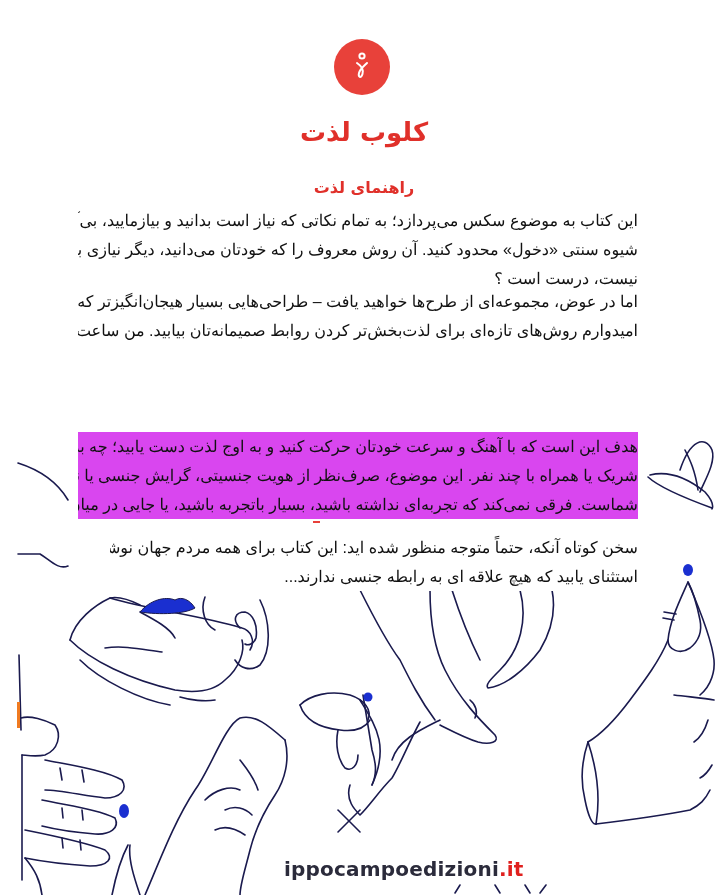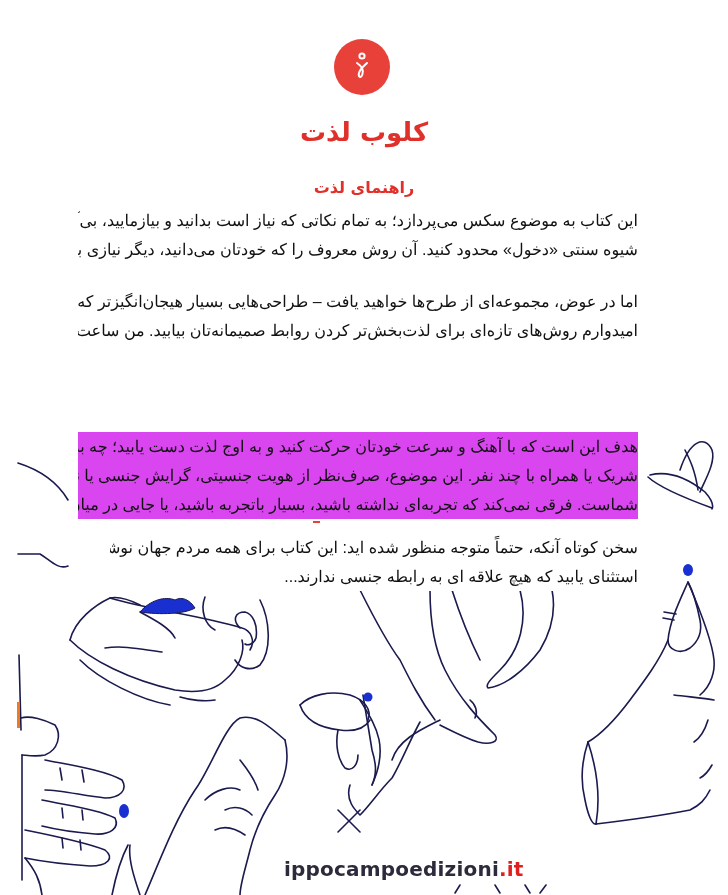--- a/index.html
+++ b/index.html
@@ -154,20 +154,21 @@
       </g>
     </svg>
   </div>
 
   <div class="title" style="color:#e0302a">کلوب لذت</div>
   <div class="subtitle" style="color:#e0302a">راهنمای لذت</div>
 
   <div class="para p1">
     <span class="line">این کتاب به موضوع سکس می‌پردازد؛ به تمام نکاتی که نیاز است بدانید و بیازمایید، بی‌آنکه الزاماً خود را به</span>
     <span class="line">شیوه سنتی «دخول» محدود کنید. آن روش معروف را که خودتان می‌دانید، دیگر نیازی به توضیح واضحات</span>
+    <span class="line">نیست، درست است ؟</span>
   </div>
 
   <div class="para p2">
     <span class="line">اما در عوض، مجموعه‌ای از طرح‌ها خواهید یافت – طراحی‌هایی بسیار هیجان‌انگیزتر که برای یاری در شناخت</span>
     <span class="line">امیدوارم روش‌های تازه‌ای برای لذت‌بخش‌تر کردن روابط صمیمانه‌تان بیابید. من ساعت‌ها و روزها وقت صرف</span>
   </div>
 
   <div class="para p3">
     <span class="line">هدف این است که با آهنگ و سرعت خودتان حرکت کنید و به اوج لذت دست یابید؛ چه به تنهایی، چه با یک</span>
     <span class="line">شریک یا همراه با چند نفر. این موضوع، صرف‌نظر از هویت جنسیتی، گرایش جنسی یا نژاد و رنگ موضوع</span>

